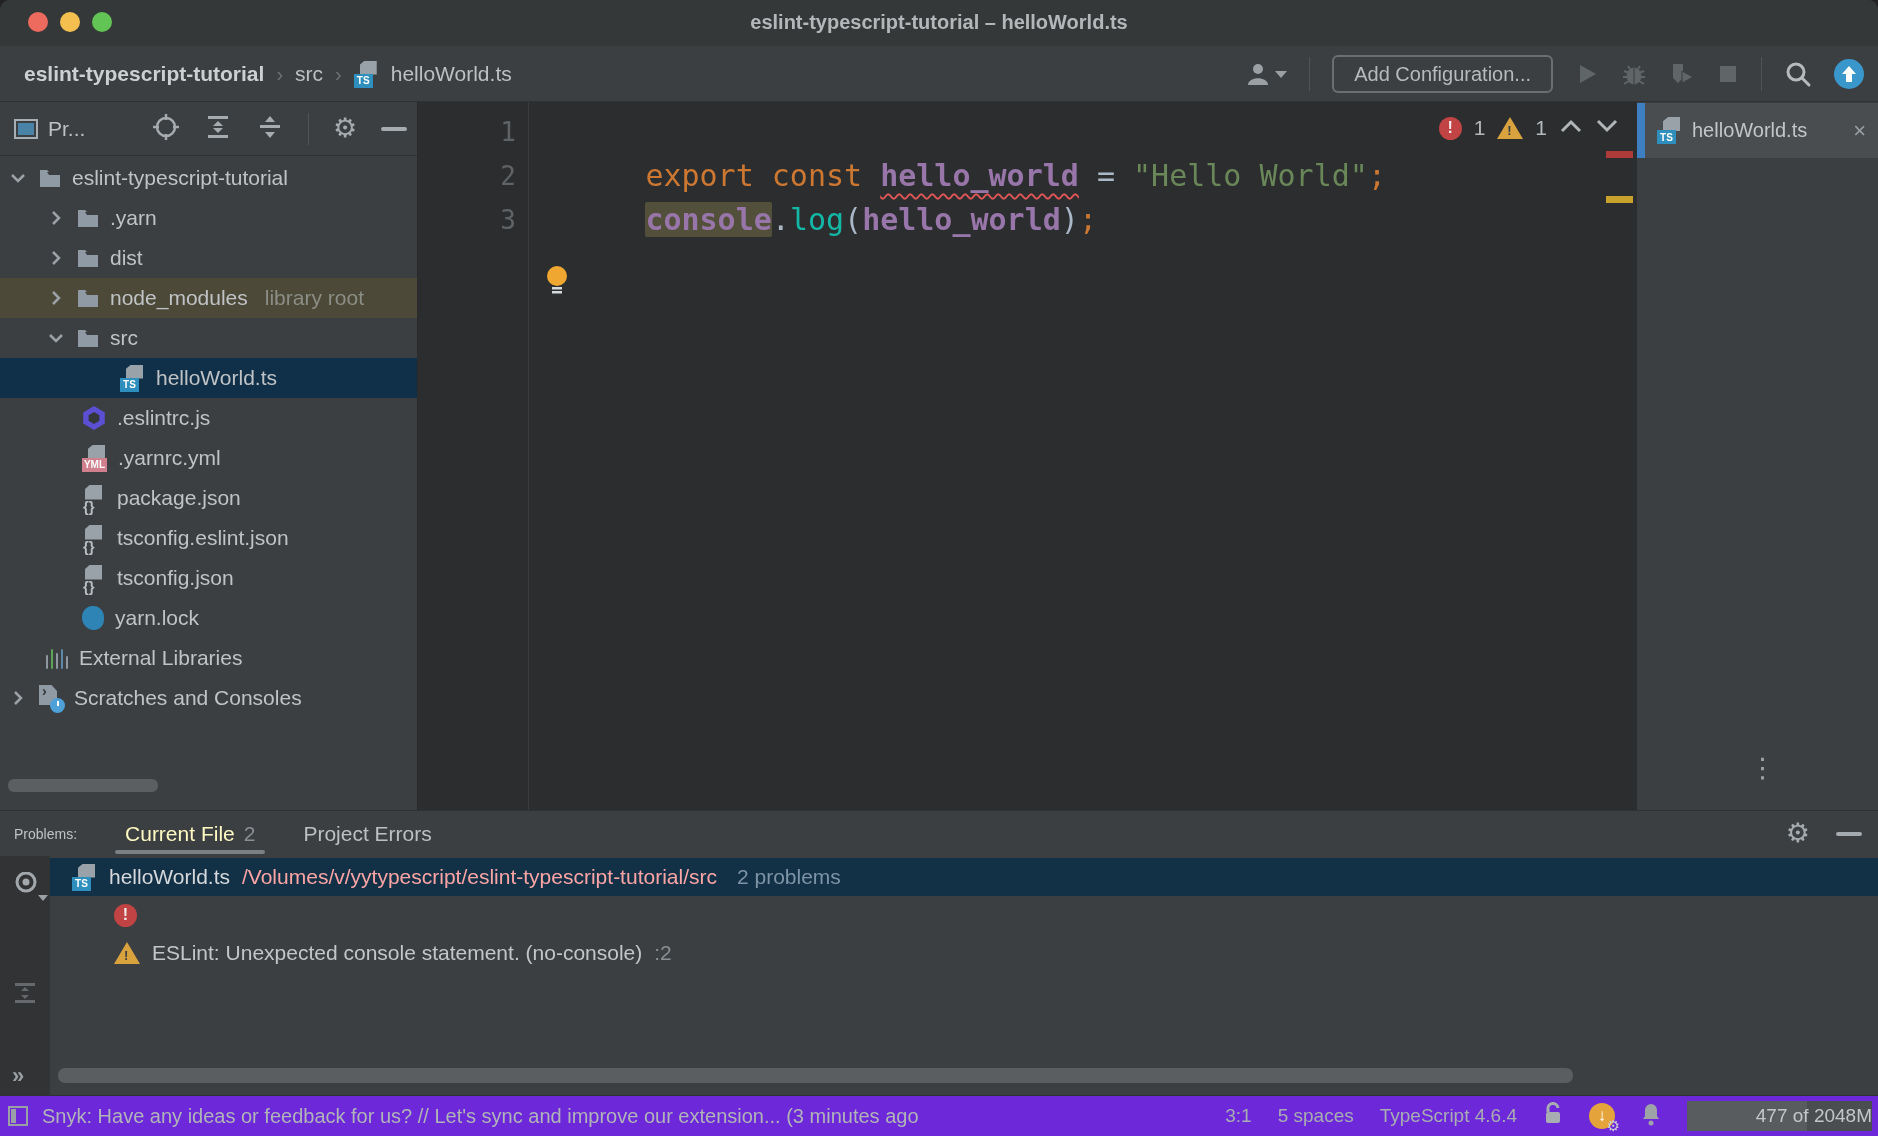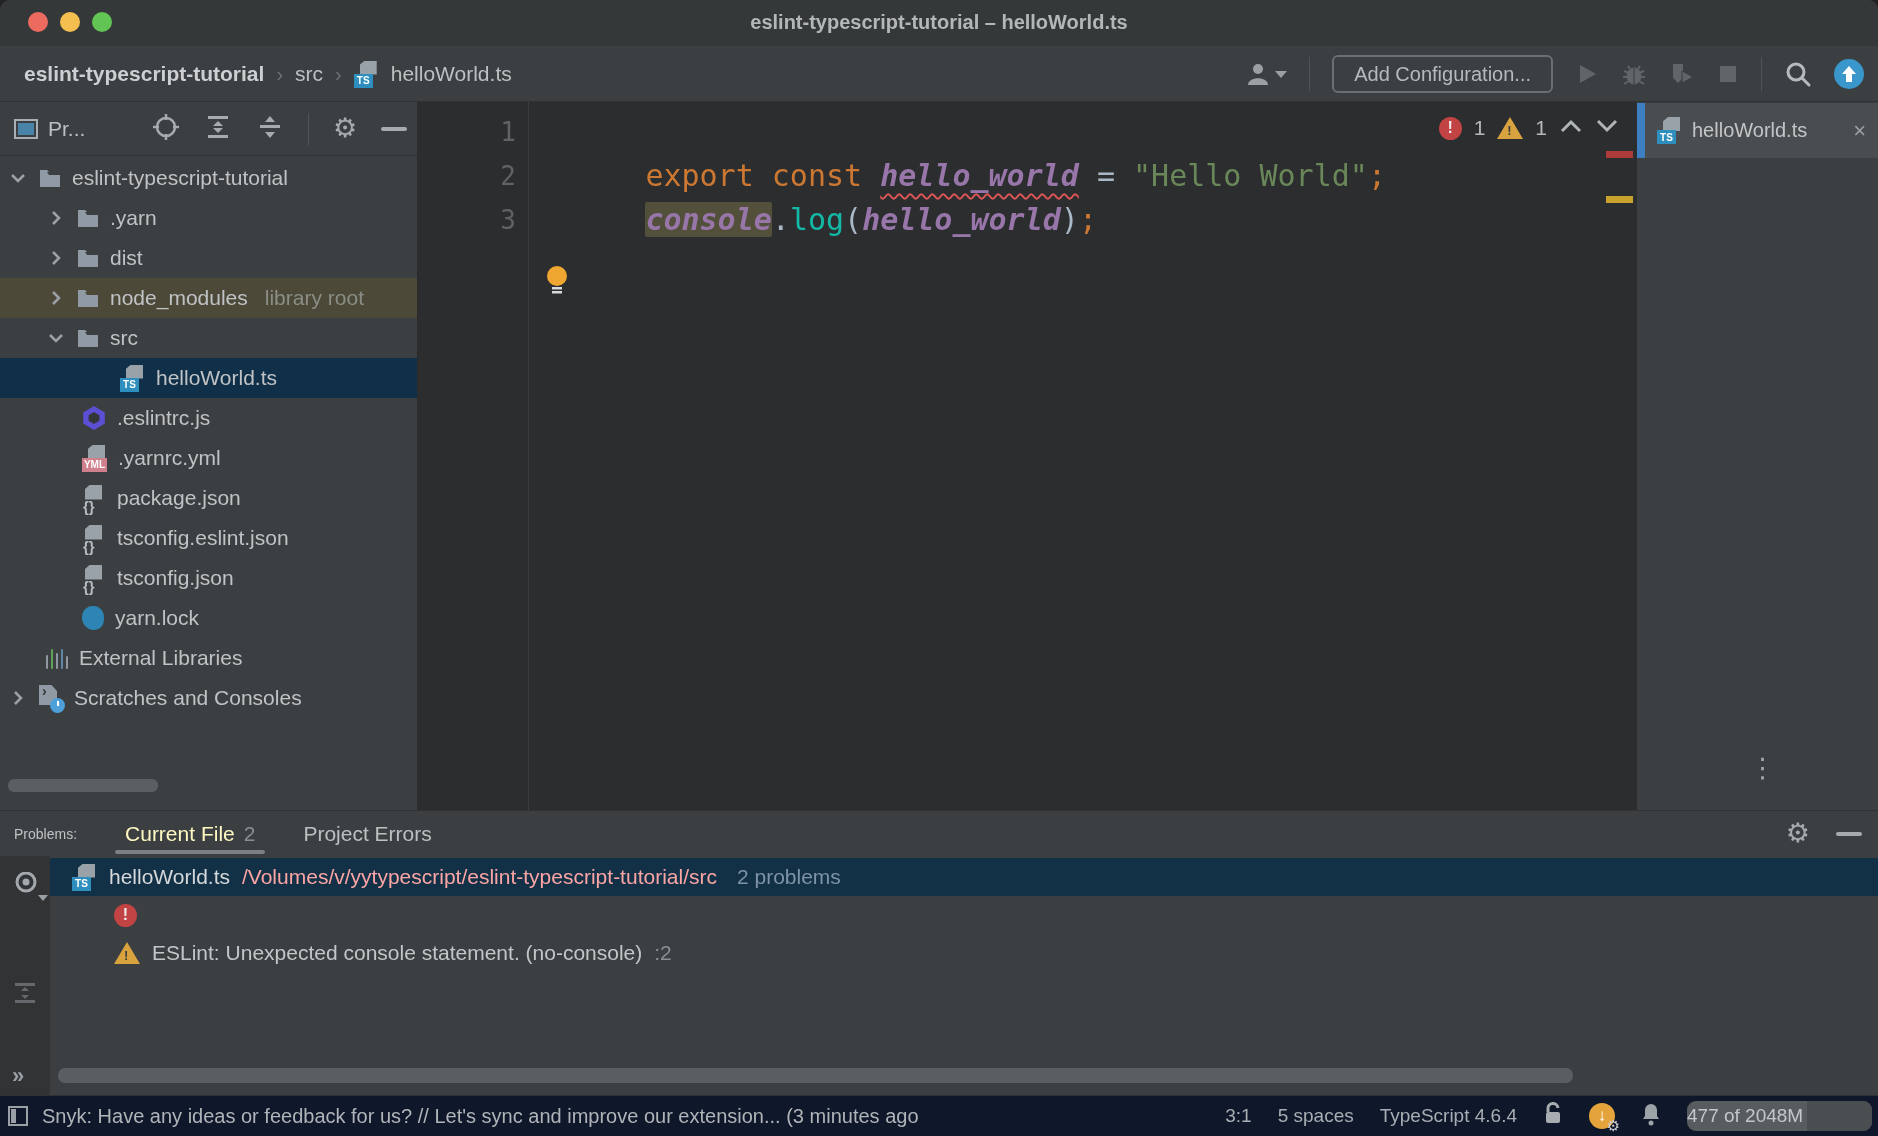--- a/index.html
+++ b/index.html
@@ -85,21 +85,21 @@
   .scratch-icon .clock::after { content:""; position:absolute; left:7px; top:3px; width:2px; height:5px; background:#fff; }
   .folder-svg { flex:0 0 auto; }
   
   #editor { position:absolute; left:418px; top:102px; width:1219px; height:708px; background:#2b2d2e; }
   #gutter-line { position:absolute; left:110px; top:0; bottom:0; width:1px; background:#3a3c3d; }
   .lnum { position:absolute; left:0; width:98px; text-align:right; font-family:"DejaVu Sans Mono", monospace;
     font-size:26px; color:#606366; line-height:44px; height:44px; }
   .code-line { position:absolute; left:119px; height:44px; line-height:44px; white-space:pre;
     font-family:"DejaVu Sans Mono", monospace; font-size:30px; color:#a9b7c6; }
   .tok-kw { color:#cc7832; }
-  .tok-var { color:#9876aa; font-style:italic; font-weight:bold; }
+  .tok-var { color:#9876aa; font-weight:bold; }
   .tok-squig { text-decoration:underline wavy #e05555 2px; text-underline-offset:7px; }
   .tok-op { color:#a9b7c6; }
   .tok-str { color:#6a8759; }
   .tok-semi { color:#cc7832; }
   .tok-fn { color:#14b8a6; }
   .tok-hl { background:#52503a; border-radius:2px; }
   #bulb { position:absolute; left:126px; top:162px; z-index:3; }
   #inspections { position:absolute; top:14px; right:18px; display:flex; align-items:center; gap:12px; }
   .err-badge { width:23px; height:23px; border-radius:50%; background:#c14343; color:#efe9e9;
     font-size:16px; font-weight:bold; display:flex; align-items:center; justify-content:center; }
@@ -139,30 +139,30 @@
   #prob-file-row { background:#123046; padding-left:22px; gap:12px; margin-top:2px; }
   #prob-file-row .fname { color:#d6d9db; }
   #prob-file-row .fpath { color:#fca5a5; }
   #prob-file-row .fcount { color:#7e93a5; margin-left:8px; }
   .prow.detail { padding-left:64px; gap:12px; }
   .prow .suffix { color:#8a8f93; }
   #prob-hscroll { position:absolute; left:58px; bottom:12px; width:1515px; height:15px;
     background:#5a5e61; border-radius:7px; }
   #dbl-chev { position:absolute; left:12px; bottom:6px; font-size:22px; color:#9aa0a4; font-weight:bold; }
   
-  #statusbar { position:absolute; left:0; top:1095px; width:100%; height:41px; background:#0f172a;
+  #statusbar { position:absolute; left:0; top:1095px; width:100%; height:41px; background:#6d28d9;
     border-top:1px solid #2f3233; }
   #sb-left { position:absolute; left:8px; top:0; height:40px; display:flex; align-items:center; gap:14px; }
   #sb-msg { font-size:20px; color:#b0b4b8; max-width:1040px; overflow:hidden; white-space:nowrap; }
   #sb-right { position:absolute; right:6px; top:0; height:40px; display:flex; align-items:center; gap:26px; }
   .sb-item { font-size:19px; color:#a7adb2; }
   .tw-box { width:20px; height:20px; border:2px solid #9aa0a5; position:relative; }
   .tw-box::after { content:""; position:absolute; left:1px; top:1px; bottom:1px; width:5px; background:#9aa0a5; }
-  #mem-pill { position:relative; width:185px; height:30px; background:#585c5e; border-radius:9px;
-    display:flex; align-items:center; justify-content:flex-start; overflow:hidden; }
+  #mem-pill { position:relative; width:185px; height:30px; background:#585c5e; border-radius:0;
+    display:flex; align-items:center; justify-content:flex-end; overflow:hidden; }
   #mem-pill .used { position:absolute; right:0; top:0; bottom:0; width:35%; background:#4a4e50; }
   #mem-pill .txt { position:relative; font-size:19px; color:#c3c7ca; }
   #orange-ic { position:relative; width:26px; height:26px; }
   #orange-ic .c { position:absolute; inset:0; border-radius:50%; background:#e5a33b;
     display:flex; align-items:center; justify-content:center; color:#fff; font-size:17px; font-weight:bold; }
   #orange-ic .g { position:absolute; right:-5px; bottom:-6px; font-size:15px; color:#caced1; }
   
   .pv-box { width:22px; height:22px; background:#9aa0a5; position:relative; border-radius:2px; }
   .pv-box::after { content:""; position:absolute; left:7px; top:3px; right:3px; bottom:3px; background:#313335; }
   .eye-wrap { position:relative; }

